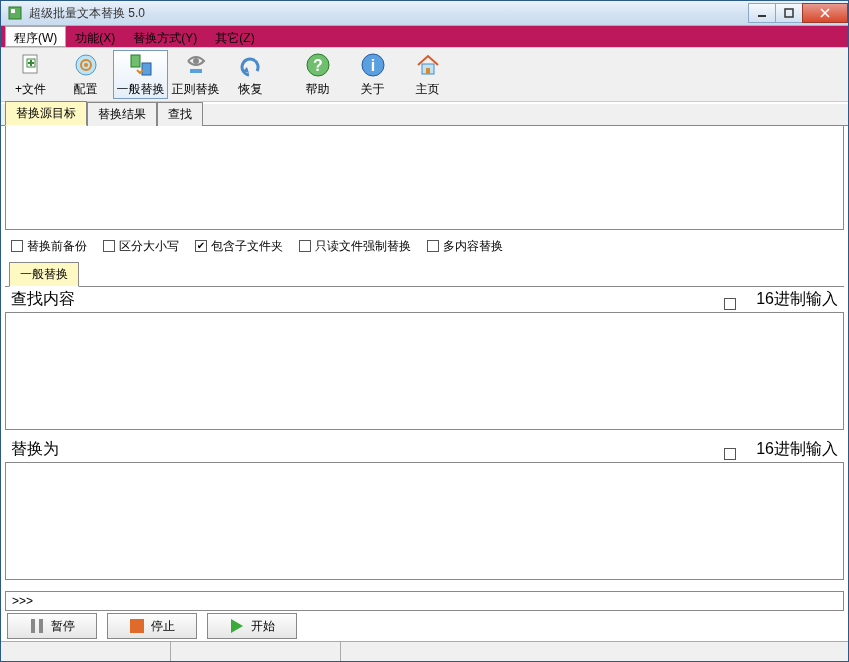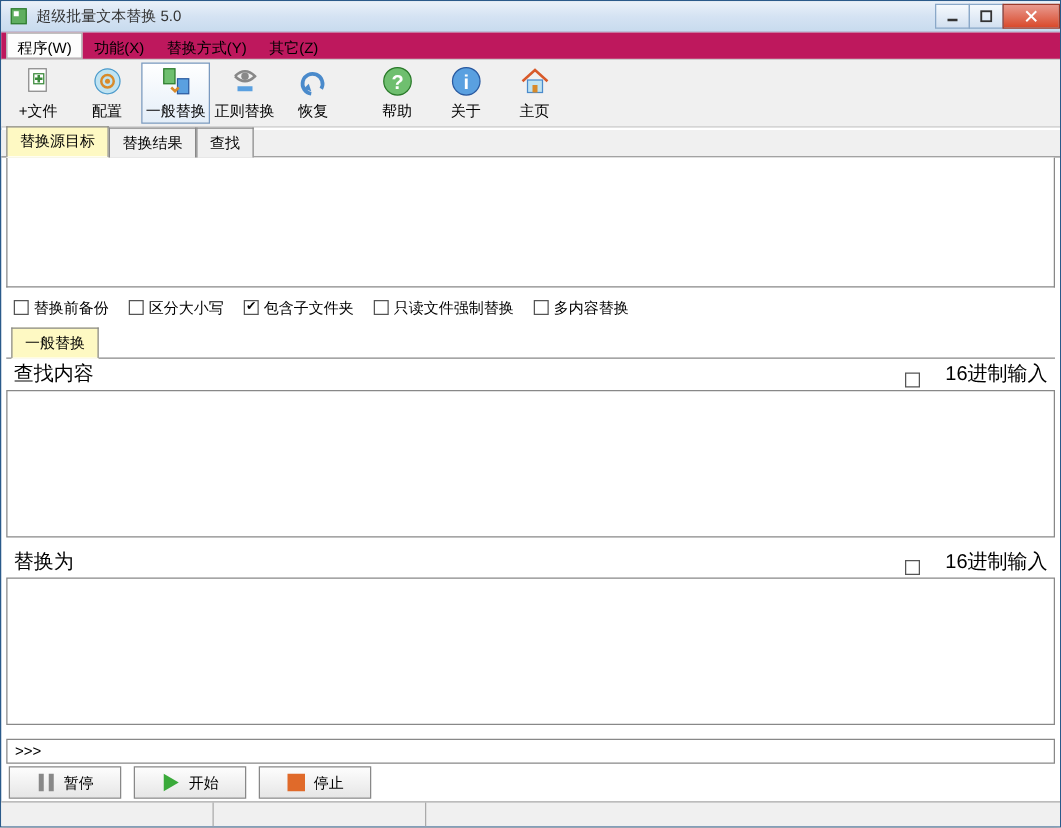--- a/index.html
+++ b/index.html
@@ -357,32 +357,32 @@
           <svg width="16" height="16">
             <rect x="2" y="1" width="4" height="14" fill="#888"></rect>
             <rect x="10" y="1" width="4" height="14" fill="#888"></rect>
           </svg>
         </span>
       <span>暂停</span>
     </div>
     <div class="bigbtn">
       <span>
           <svg width="16" height="16">
-            <path d="M2 1 L14 8 L2 15 Z" fill="#3aaa3a"></path>
-          </svg>
-        </span>
-      <span>开始</span>
+            <rect x="1" y="1" width="14" height="14" fill="#e06a2a"></rect>
+          </svg>
+        </span>
+      <span>停止</span>
     </div>
     <div class="bigbtn">
       <span>
           <svg width="16" height="16">
-            <rect x="1" y="1" width="14" height="14" fill="#e06a2a"></rect>
-          </svg>
-        </span>
-      <span>停止</span>
+            <path d="M2 1 L14 8 L2 15 Z" fill="#3aaa3a"></path>
+          </svg>
+        </span>
+      <span>开始</span>
     </div>
   </div>
 
   <div class="footer">
     <div class="cell"></div>
     <div class="cell"></div>
   </div>
 
 </div>
 

